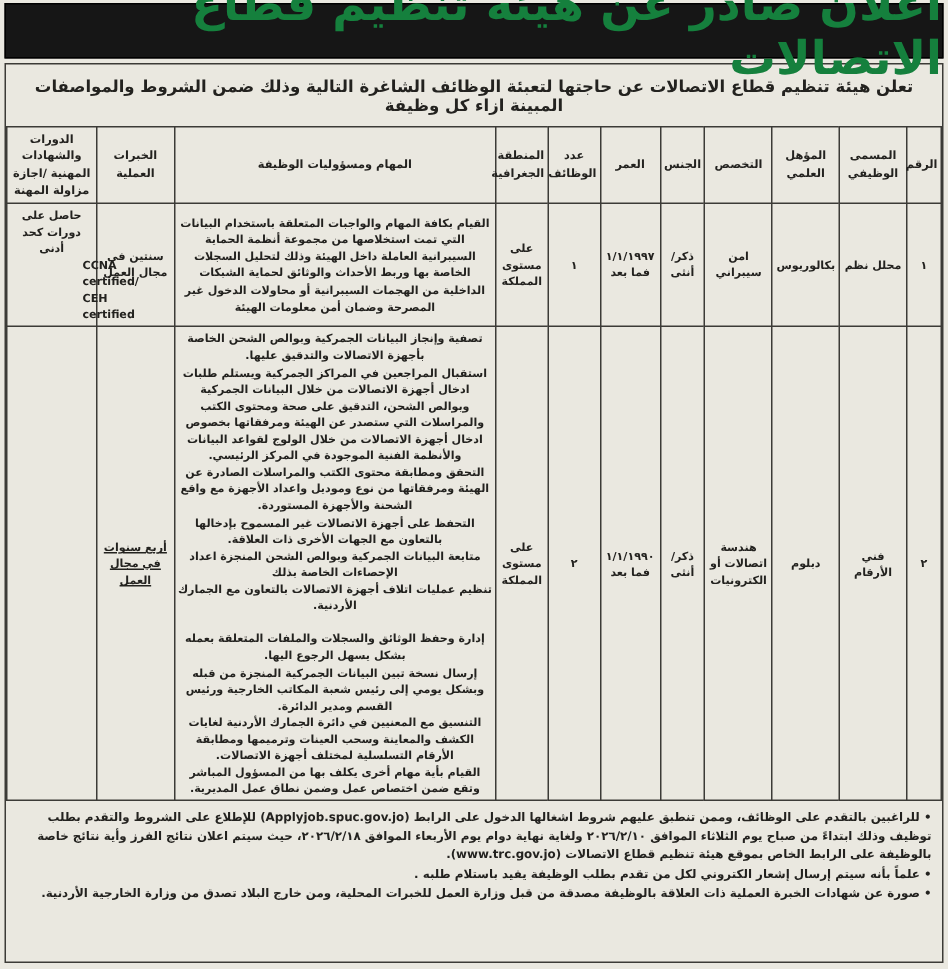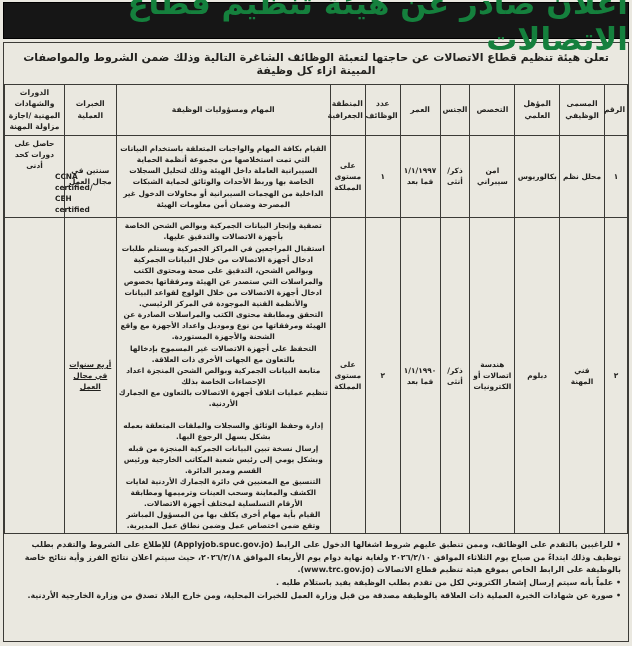--- a/index.html
+++ b/index.html
@@ -126,21 +126,21 @@
           <td>على مستوى المملكة</td>
           <td class="tasks">القيام بكافة المهام والواجبات المتعلقة باستخدام البيانات التي تمت استخلاصها من مجموعة أنظمة الحماية السيبرانية العاملة داخل الهيئة وذلك لتحليل السجلات الخاصة بها وربط الأحداث والوثائق لحماية الشبكات الداخلية من الهجمات السيبرانية أو محاولات الدخول غير المصرحة وضمان أمن معلومات الهيئة</td>
           <td>سنتين في مجال العمل</td>
           <td>
             <div>حاصل على دورات كحد أدنى</div>
             <div class="latin">CCNA certified/ CEH certified</div>
           </td>
         </tr>
         <tr class="row-2">
           <td>٢</td>
-          <td>فني المهنة</td>
+          <td>فني الأرقام</td>
           <td>دبلوم</td>
           <td>هندسة اتصالات أو الكترونيات</td>
           <td>ذكر/ أنثى</td>
           <td>١/١/١٩٩٠ فما بعد</td>
           <td>٢</td>
           <td>على مستوى المملكة</td>
           <td class="tasks">تصفية وإنجاز البيانات الجمركية وبوالص الشحن الخاصة بأجهزة الاتصالات والتدقيق عليها.
 استقبال المراجعين في المراكز الجمركية ويستلم طلبات ادخال أجهزة الاتصالات من خلال البيانات الجمركية وبوالص الشحن، التدقيق على صحة ومحتوى الكتب والمراسلات التي ستصدر عن الهيئة ومرفقاتها بخصوص ادخال أجهزة الاتصالات من خلال الولوج لقواعد البيانات والأنظمة الفنية الموجودة في المركز الرئيسي.
 التحقق ومطابقة محتوى الكتب والمراسلات الصادرة عن الهيئة ومرفقاتها من نوع وموديل واعداد الأجهزة مع واقع الشحنة والأجهزة المستوردة.
 التحفظ على أجهزة الاتصالات غير المسموح بإدخالها بالتعاون مع الجهات الأخرى ذات العلاقة.

